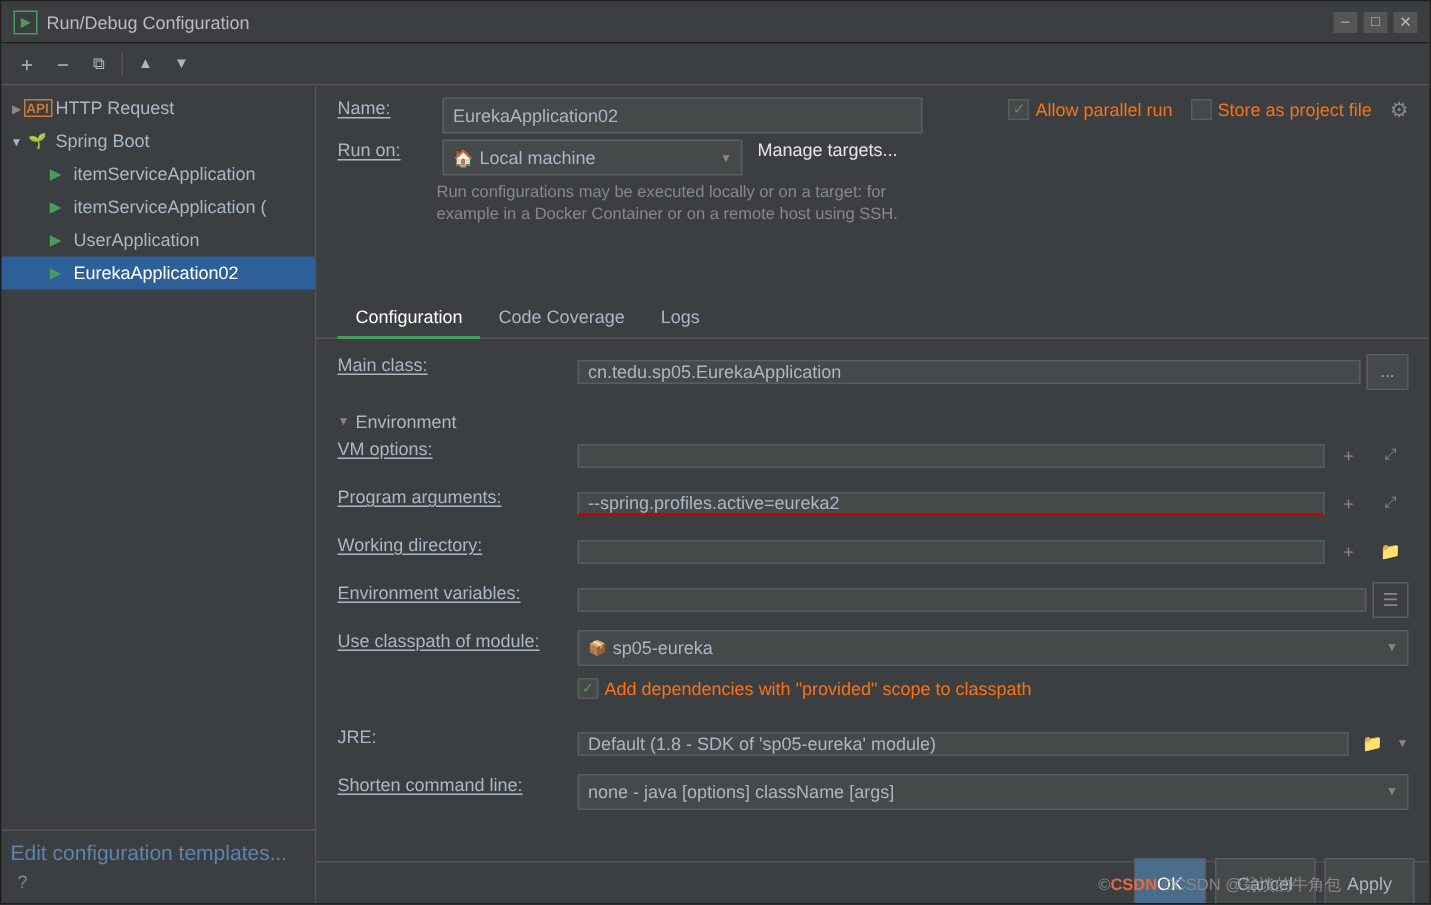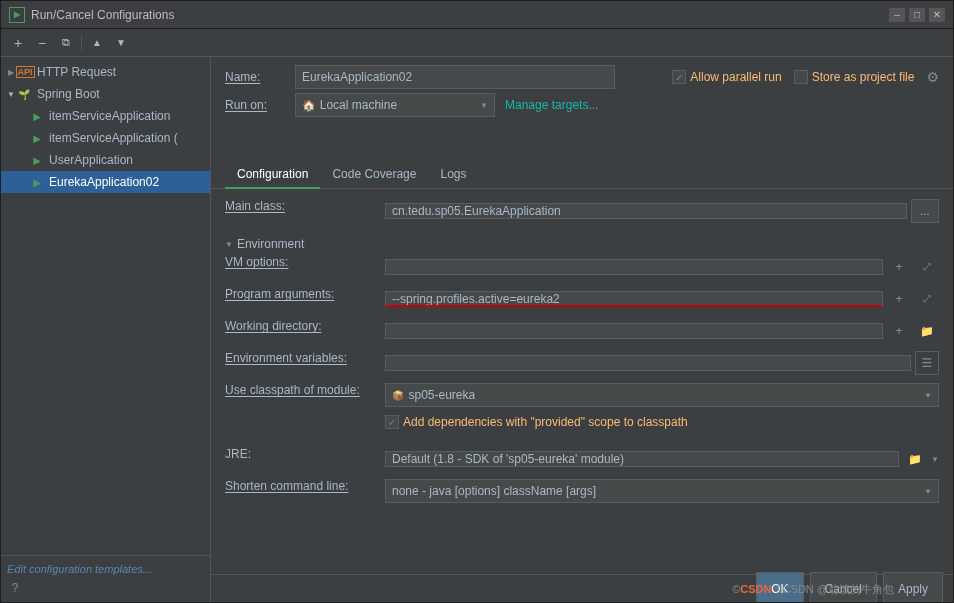--- a/index.html
+++ b/index.html
@@ -160,22 +160,21 @@
       padding: 0 1px;
     }
 
     .left-bottom {
       border-top: 1px solid #555;
       padding: 6px;
     }
     .edit-template-link {
       color: #5c84b1;
       cursor: pointer;
-      font-size: 11px;
-      font-style: italic;
+      font-size: 14px;
     }
     .help-btn {
       width: 16px;
       height: 16px;
       background: transparent;
       border: none;
       color: #888;
       cursor: pointer;
       font-size: 12px;
     }
@@ -227,37 +226,37 @@
       gap: 4px;
     }
     .home-icon {
       font-size: 11px;
     }
     .dropdown-arrow {
       font-size: 8px;
       color: #888;
     }
     .manage-targets {
-      color: #14b8a6;
+      color: #e5e5e5;
       cursor: pointer;
       font-size: 12px;
     }
 
     .info-text {
       font-size: 11px;
       color: #888;
       padding: 0 14px 6px 80px;
       line-height: 1.4;
       flex-shrink: 0;
     }
     .checkbox-label {
       display: flex;
       align-items: center;
       gap: 4px;
-      color: #fdba74;
+      color: #f97316;
       font-size: 12px;
       cursor: pointer;
     }
     .checkbox-box {
       width: 14px;
       height: 14px;
       border: 1px solid #5a5d60;
       background: #45494a;
       display: flex;
       align-items: center;
@@ -466,40 +465,40 @@
 
     .header-right {
       display: flex;
       align-items: center;
       gap: 12px;
       margin-left: auto;
     }
 
     .config-top-row {
       display: flex;
-      align-items: center;
+      align-items: flex-start;
       padding: 8px 14px 4px 14px;
       gap: 10px;
       flex-shrink: 0;
     }
 
     ::-webkit-scrollbar { width: 8px; height: 8px; }
     ::-webkit-scrollbar-track { background: #3c3f41; }
     ::-webkit-scrollbar-thumb { background: #555; }
   </style>
 </head>
 <body>
 
 <div class="window">
 
   <div class="title-bar">
     <div class="title-bar-icon">
       <span style="font-size:8px;color:#4a9c5d;font-weight:bold;">▶</span>
     </div>
-    <span class="title-bar-text">Run/Cancel Configurations</span>
+    <span class="title-bar-text">Run/Debug Configuration</span>
     <div class="title-bar-controls">
       <button class="title-btn">–</button>
       <button class="title-btn">□</button>
       <button class="title-btn close">✕</button>
     </div>
   </div>
 
   <div class="toolbar">
     <button class="toolbar-btn" title="Add">+</button>
     <button class="toolbar-btn" title="Remove">−</button>
@@ -586,20 +585,24 @@
         <div class="run-on-select">
           <div class="run-on-select-inner">
             <span class="home-icon">🏠</span>
             <span>Local machine</span>
           </div>
           <span class="dropdown-arrow">▼</span>
         </div>
         <span class="manage-targets">Manage targets...</span>
       </div>
 
+      <div class="info-text">
+        Run configurations may be executed locally or on a target: for<br>
+        example in a Docker Container or on a remote host using SSH.
+      </div>
 
       <div class="tabs-bar">
         <div class="tab active">Configuration</div>
         <div class="tab">Code Coverage</div>
         <div class="tab">Logs</div>
       </div>
 
       <div class="form-area">
 
         <div class="form-row">

